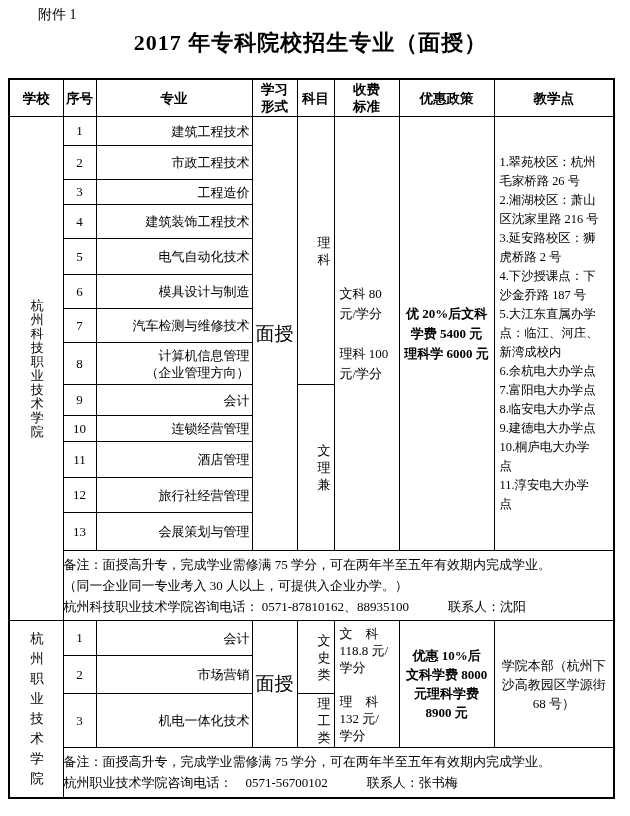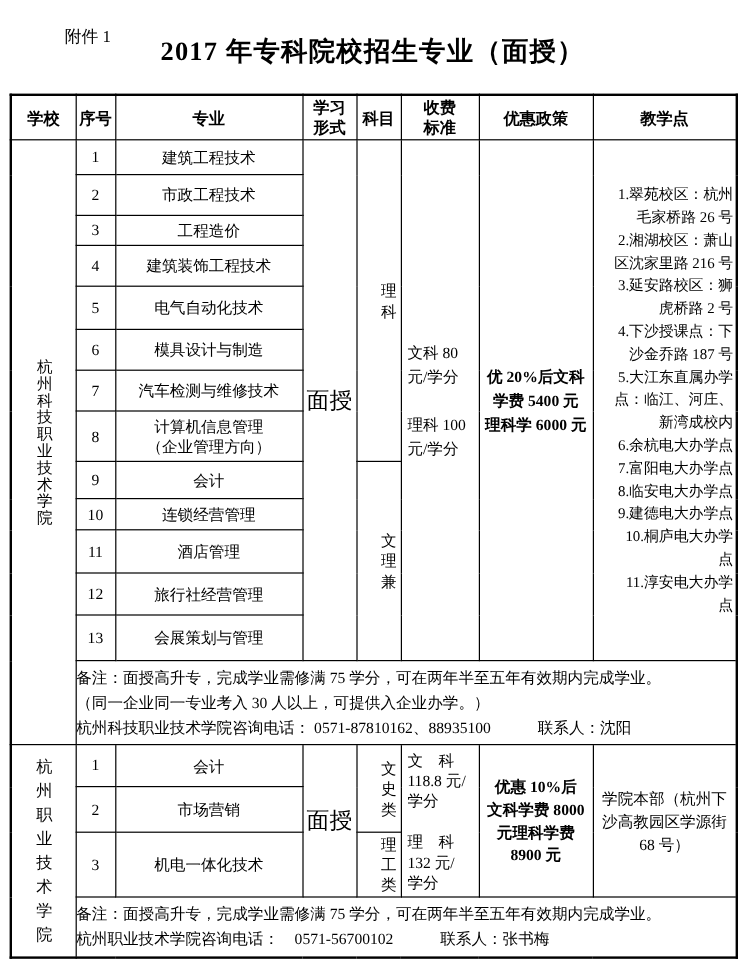--- a/index.html
+++ b/index.html
@@ -1,49 +1,49 @@
 <!DOCTYPE html>
 <html><head>
 <meta charset="utf-8">
 <style>
   html,body{margin:0;padding:0;background:#e8e8e8;}
   .sheet{
     position:relative;width:630px;height:816px;background:#ffffff;
     font-family:"Liberation Serif","DejaVu Serif",serif;color:#000;overflow:hidden;
   }
-  .attachment{position:absolute;left:38px;top:22px;font-size:14px;margin-left:16px;}
+  .attachment{position:absolute;left:38px;top:6px;font-size:14px;}
   .doc-title{
     position:absolute;left:8px;top:28px;width:605px;margin:0;
     text-align:center;font-size:22px;font-weight:700;letter-spacing:1px;
   }
   table.main{
     position:absolute;left:8px;top:78px;width:605px;
     border-collapse:collapse;table-layout:fixed;border:2px solid #000;
   }
   .main th,.main td{
     border:1px solid #000;font-size:13px;text-align:center;
     vertical-align:middle;padding:1px 2px;overflow:hidden;
   }
   .main th{font-weight:700;font-size:13.5px;line-height:17px;}
   th .wrap2{display:inline-block;width:2.15em;word-break:break-all;line-height:17px;}
   td.school{padding:0;}
   .vname{margin:0 auto;width:15px;word-break:break-all;text-align:right;}
   .v1{font-size:13px;line-height:14px;}
   .v2{font-size:13.5px;line-height:20px;}
   td.num{font-size:13px;}
-  td.major{white-space:pre-line;line-height:17px;}
+  td.major{white-space:pre-line;line-height:17px;text-align:right;}
   td.form{font-size:19px;}
   td.subject{word-break:break-all;line-height:17px;padding:1px 20px;}
   td.fee{white-space:pre-line;text-align:left;padding-left:5px;line-height:20px;}
   td.fee2{line-height:17px;}
   td.discount{white-space:pre-line;line-height:20px;font-weight:bold;}
   td.discount2{line-height:19px;}
   .leftal{text-align:left;padding-left:5px;}
   td.sites{
-    white-space:pre-line;text-align:right;font-size:12.4px;
+    white-space:pre-line;text-align:left;font-size:12.4px;
     line-height:19px;padding:2px 2px 2px 5px;
   }
   td.sites2{white-space:pre-line;font-size:13px;line-height:19px;}
   td.remark{
     white-space:pre-line;text-align:left;font-size:13px;
     line-height:21px;padding:3px 0;
   }
 </style>
 </head>
 <body>

